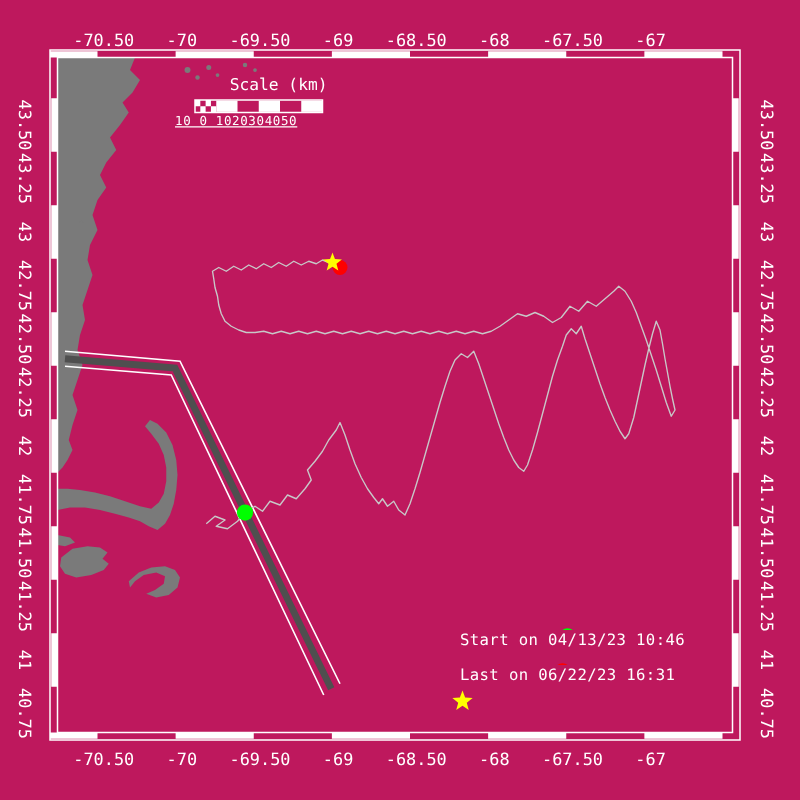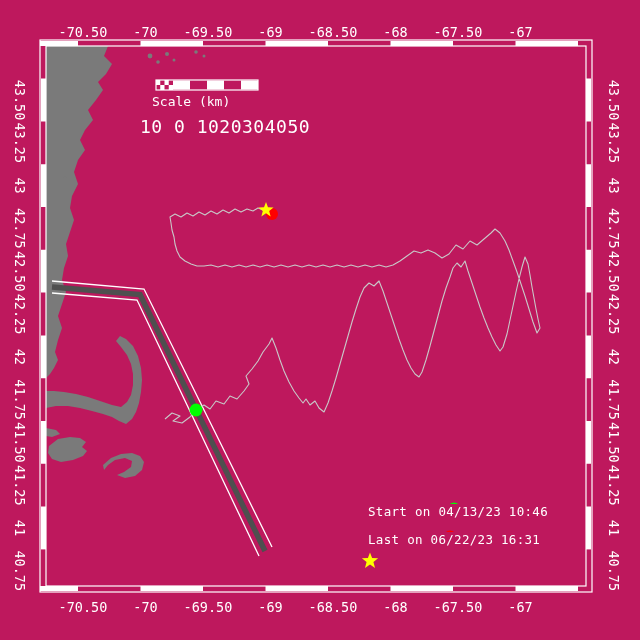--- a/index.html
+++ b/index.html
@@ -1,21 +1,21 @@
 <!DOCTYPE html>
 <html><head>
 <meta charset="utf-8">
 <style>
   html,body{margin:0;padding:0;background:#000;}
   #stage{position:relative;width:640px;height:640px;background:#be185d;overflow:hidden;
          font-family:"DejaVu Sans Mono","Liberation Mono",monospace;}
   #map-svg{position:absolute;left:0;top:0;}
   .ov{position:absolute;color:#fff;white-space:pre;}
-  #scale-title{left:152px;top:61px;width:110px;text-align:left;font-size:13px;margin-top:33px;}
-  #scale-nums{left:140px;top:116px;font-size:18px;letter-spacing:.5px;}
+  #scale-title{left:152px;top:61px;width:110px;text-align:right;font-size:13px;}
+  #scale-nums{left:140px;top:92px;font-size:10px;letter-spacing:.5px;text-decoration:underline;}
   .legend-row{position:absolute;left:360px;display:flex;align-items:center;height:20px;flex-direction:column;}
   .legend-row .txt{color:#fff;font-size:12.5px;margin-left:8px;letter-spacing:.3px;}
   #legend-row-0{top:499px;}
   #legend-row-1{top:527px;}
   #legend-row-2{top:550px;}
   .licon{width:20px;height:20px;display:block;}
 </style>
 </head>
 <body>
 

